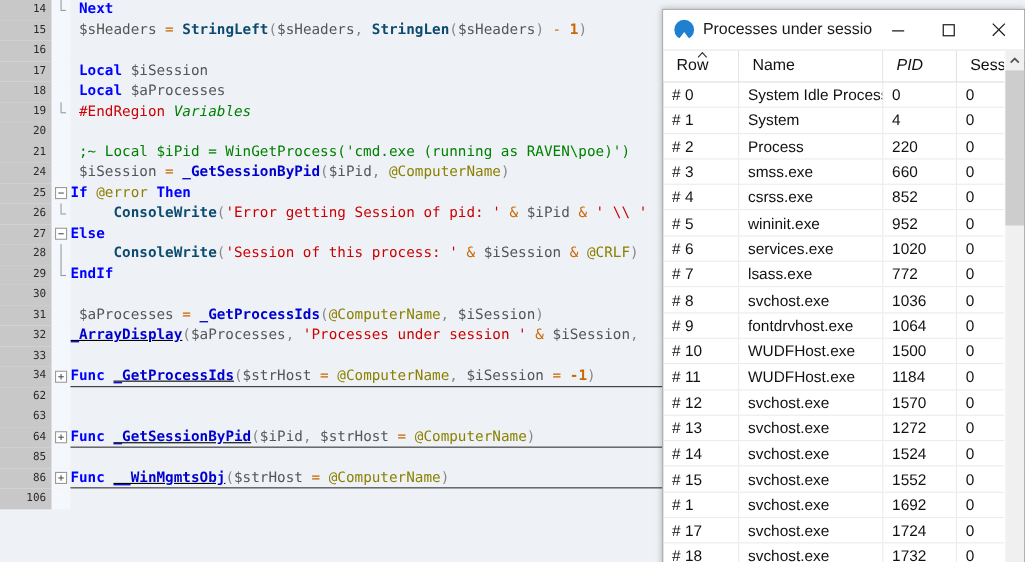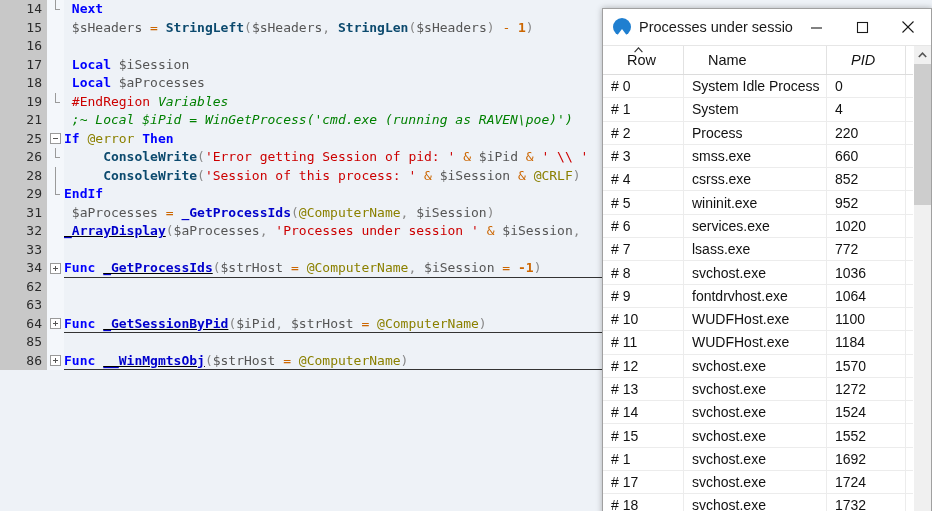--- a/index.html
+++ b/index.html
@@ -18,21 +18,21 @@
     font-family:"DejaVu Sans Mono","Liberation Mono",monospace;
     font-size:13px;
   }
   .ln-row{
     position:relative;height:18.5px;line-height:18.5px;white-space:pre;
   }
   .gutter{
     position:absolute;left:0;top:0;width:47px;height:100%;
     background:#c8c8c8;color:#2b2b2b;text-align:right;
     font-family:"DejaVu Sans Mono","Liberation Mono",monospace;
-    font-size:13px;
+    font-size:10px;
     box-sizing:border-box;padding-right:5px;
   }
   .foldcol{
     position:absolute;left:47px;top:0;width:17px;height:100%;
     background:#f4f7fb;
   }
   .codecol{
     position:absolute;left:64px;top:0;right:0;height:100%;
     color:#303030;overflow:hidden;
   }
@@ -40,21 +40,21 @@
 
   
   .kw{color:#0000ff;font-weight:bold;}
   .fn{color:#0c4a6e;font-weight:bold;}
   .ufn{color:#0000cc;font-weight:bold;}
   .var{color:#555555;}
   .str{color:#cc0000;}
   .num{color:#cc6600;font-weight:bold;}
   .op{color:#cc6600;}
   .mac{color:#8b8000;}
-  .cmt{color:#008000;font-style:italic;}
+  .cmt{color:#008000;}
   .pre{color:#cc0000;}
   .pre2{color:#008000;font-style:italic;}
   .punc{color:#888888;}
   .ul{ text-decoration:underline; text-decoration-color:#000;text-align:right; }
 
   
   .fbox{
     position:absolute;left:3px;top:3.5px;width:11px;height:11px;
     border:1px solid #9a9a9a;background:#fff;box-sizing:border-box;
   }
@@ -117,21 +117,21 @@
   #grid{
     position:absolute;left:0;top:37px;right:0;bottom:0;
     overflow:hidden;
   }
   table.lv{
     border-collapse:collapse;width:312px;table-layout:fixed;
     font-size:14px;color:#111;
   }
   table.lv th{
     font-weight:normal;text-align:left;
-    height:28px;padding:0 0 0 24px;
+    height:28px;padding:0 0 0 12px;
     border-right:1px solid #e2e2e2;
     border-bottom:1px solid #dcdcdc;
     background:#ffffff;
     position:relative;
     font-size:14.5px;
     color:#111;
     vertical-align:middle;
   }
   table.lv td{
     height:22.3px;padding:0 0 0 8px;
@@ -201,55 +201,75 @@
       <div class="foldcol"></div>
       <div class="codecol"><span class="pad">&nbsp;</span><span class="kw">Local</span> <span class="var">$aProcesses</span></div>
     </div>
 
     <div class="ln-row">
       <div class="gutter">19</div>
       <div class="foldcol"><span class="fline-end"></span></div>
       <div class="codecol"><span class="pad">&nbsp;</span><span class="pre">#EndRegion</span> <span class="pre2">Variables</span></div>
     </div>
 
+    <div class="ln-row">
+      <div class="gutter">20</div>
+      <div class="foldcol"></div>
+      <div class="codecol"></div>
+    </div>
 
     <div class="ln-row">
       <div class="gutter">21</div>
       <div class="foldcol"></div>
       <div class="codecol"><span class="pad">&nbsp;</span><span class="cmt">;~ Local $iPid = WinGetProcess('cmd.exe (running as RAVEN\poe)')</span></div>
     </div>
 
 
 
+    <div class="ln-row">
+      <div class="gutter">24</div>
+      <div class="foldcol"></div>
+      <div class="codecol"><span class="pad">&nbsp;</span><span class="var">$iSession</span> <span class="op">=</span> <span class="ufn">_GetSessionByPid</span><span class="punc">(</span><span class="var">$iPid</span><span class="punc">,</span> <span class="mac">@ComputerName</span><span class="punc">)</span></div>
+    </div>
 
     <div class="ln-row">
       <div class="gutter">25</div>
       <div class="foldcol"><span class="fbox"></span></div>
       <div class="codecol"><span class="kw">If</span> <span class="mac">@error</span> <span class="kw">Then</span></div>
     </div>
 
     <div class="ln-row">
       <div class="gutter">26</div>
       <div class="foldcol"><span class="fline-end"></span></div>
       <div class="codecol"><span class="pad">&nbsp;&nbsp;&nbsp;&nbsp;&nbsp;</span><span class="fn">ConsoleWrite</span><span class="punc">(</span><span class="str">'Error getting Session of pid: '</span> <span class="op">&amp;</span> <span class="var">$iPid</span> <span class="op">&amp;</span> <span class="str">' \\ '</span></div>
     </div>
 
+    <div class="ln-row">
+      <div class="gutter">27</div>
+      <div class="foldcol"><span class="fbox"></span></div>
+      <div class="codecol"><span class="kw">Else</span></div>
+    </div>
 
     <div class="ln-row">
       <div class="gutter">28</div>
       <div class="foldcol"><span class="fline-v"></span></div>
       <div class="codecol"><span class="pad">&nbsp;&nbsp;&nbsp;&nbsp;&nbsp;</span><span class="fn">ConsoleWrite</span><span class="punc">(</span><span class="str">'Session of this process: '</span> <span class="op">&amp;</span> <span class="var">$iSession</span> <span class="op">&amp;</span> <span class="mac">@CRLF</span><span class="punc">)</span></div>
     </div>
 
     <div class="ln-row">
       <div class="gutter">29</div>
       <div class="foldcol"><span class="fline-end"></span></div>
       <div class="codecol"><span class="kw">EndIf</span></div>
     </div>
 
+    <div class="ln-row">
+      <div class="gutter">30</div>
+      <div class="foldcol"></div>
+      <div class="codecol"></div>
+    </div>
 
     <div class="ln-row">
       <div class="gutter">31</div>
       <div class="foldcol"></div>
       <div class="codecol"><span class="pad">&nbsp;</span><span class="var">$aProcesses</span> <span class="op">=</span> <span class="ufn">_GetProcessIds</span><span class="punc">(</span><span class="mac">@ComputerName</span><span class="punc">,</span> <span class="var">$iSession</span><span class="punc">)</span></div>
     </div>
 
     <div class="ln-row">
       <div class="gutter">32</div>
       <div class="foldcol"></div>
@@ -294,20 +314,25 @@
       <div class="codecol"></div>
     </div>
 
     <div class="ln-row">
       <div class="gutter">86</div>
       <div class="foldcol"><span class="fbox plus"></span></div>
       <div class="codecol"><span class="kw">Func</span> <span class="ufn ul">__WinMgmtsObj</span><span class="punc">(</span><span class="var">$strHost</span> <span class="op">=</span> <span class="mac">@ComputerName</span><span class="punc">)</span></div>
       <div class="foldrule"></div>
     </div>
 
+    <div class="ln-row">
+      <div class="gutter">106</div>
+      <div class="foldcol"></div>
+      <div class="codecol"></div>
+    </div>
 
   </div>
 
   <div id="popup">
 
     <div id="titlebar">
       <div class="app-icon"></div>
       <div id="title-text">Processes under session 0</div>
 
       <div class="winbtn">
@@ -417,21 +442,21 @@
           <tr>
               <td># 9</td>
               <td>fontdrvhost.exe</td>
               <td>1064</td>
               <td>0</td>
               <td></td>
             </tr>
           <tr>
               <td># 10</td>
               <td>WUDFHost.exe</td>
-              <td>1100</td>
+              <td>1500</td>
               <td>0</td>
               <td></td>
             </tr>
           <tr>
               <td># 11</td>
               <td>WUDFHost.exe</td>
               <td>1184</td>
               <td>0</td>
               <td></td>
             </tr>

